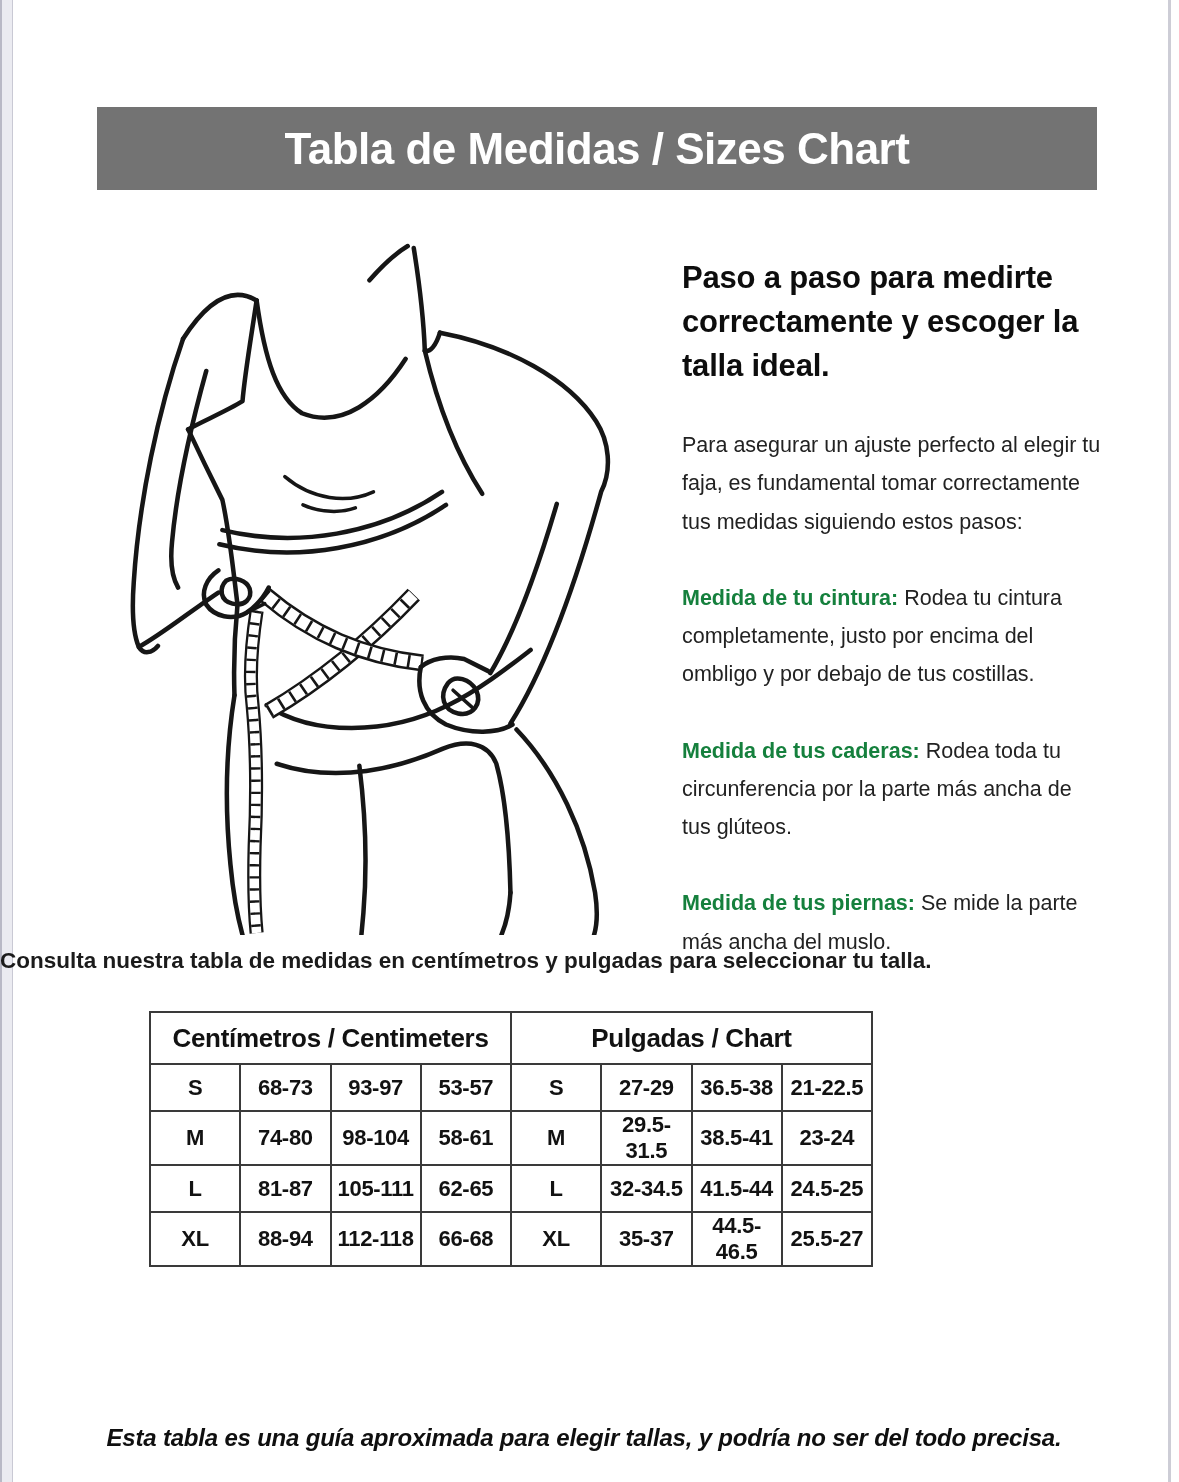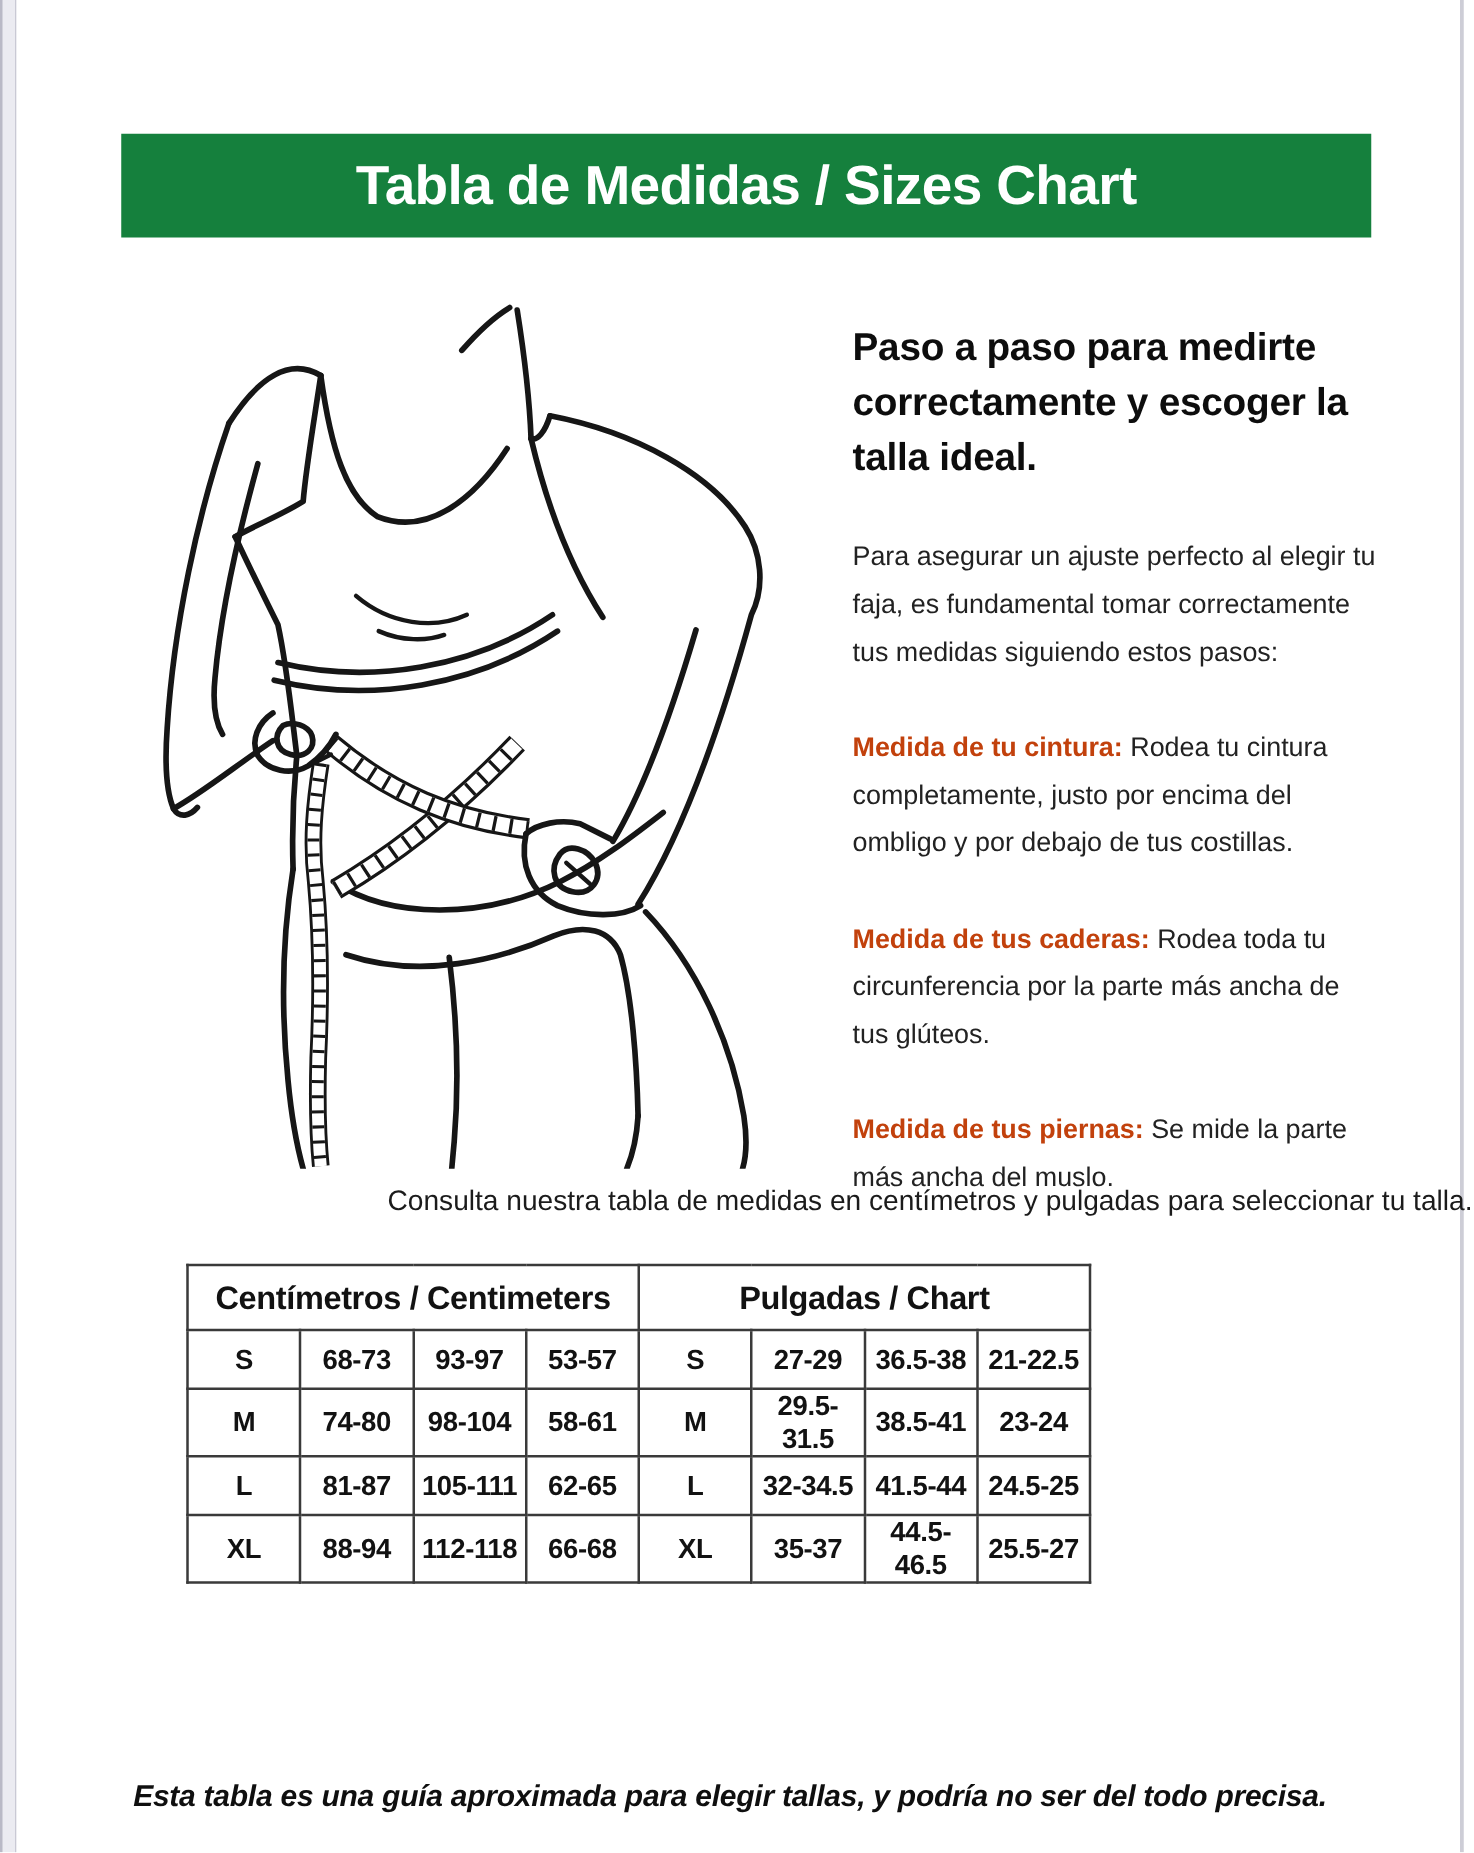--- a/index.html
+++ b/index.html
@@ -1,30 +1,30 @@
 <!DOCTYPE html>
 <html><head>
 <meta charset="utf-8">
 <style>
   html,body{margin:0;padding:0;background:#ffffff;}
   .page{position:relative;width:1179px;height:1482px;background:#ffffff;overflow:hidden;
         font-family:"Liberation Sans",sans-serif;color:#212121;}
   .edge-left{position:absolute;left:0;top:0;bottom:0;width:10px;background:#ebebf1;
              border-left:2px solid #b9b9c6;border-right:1px solid #c9c9d4;}
   .edge-right{position:absolute;left:1168px;top:0;bottom:0;width:3px;background:#cdcdd6;}
-  .title-bar{position:absolute;left:97px;top:107px;width:1000px;height:83px;background:#15803d;
+  .title-bar{position:absolute;left:97px;top:107px;width:1000px;height:83px;background:#737373;
              display:flex;align-items:center;justify-content:center;}
   .title-bar h1{margin:0;color:#ffffff;font-size:44px;font-weight:bold;letter-spacing:-0.5px;}
   .illustration{position:absolute;left:105px;top:240px;width:545px;height:695px;}
   .instructions{position:absolute;left:682px;top:256px;width:420px;}
   .instructions h2{margin:0;font-size:31px;line-height:1.42;font-weight:bold;color:#0d0d0d;letter-spacing:-0.2px;}
   .instructions p{margin:38px 0 0 0;font-size:21.5px;line-height:1.78;color:#222222;}
-  .instructions p b{color:#c2410c;}
-  .table-caption{position:absolute;left:0;right:1px;top:948px;text-align:right;
-                 font-size:22.5px;color:#1b1b1b;}
+  .instructions p b{color:#15803d;}
+  .table-caption{position:absolute;left:0;right:18px;top:948px;text-align:left;
+                 font-size:22.5px;color:#1b1b1b;font-weight:bold;}
   .size-table{position:absolute;left:149px;top:984px;width:724px;border-collapse:collapse;table-layout:fixed;margin-top:27px;}
   .size-table th,.size-table td{border:2px solid #3a3a3a;text-align:center;vertical-align:middle;
                  color:#121212;letter-spacing:-0.3px;padding:0;}
   .size-table .group-row th{height:50px;font-size:26px;font-weight:bold;}
   .size-table .head-row th{height:50px;font-size:23px;font-weight:bold;}
   .size-table td{height:45px;font-size:22px;font-weight:bold;}
   .footnote{position:absolute;left:0;right:11px;top:1424px;text-align:center;
             font-size:24px;font-weight:bold;font-style:italic;color:#0f0f0f;letter-spacing:-0.2px;}
   svg .body-line{fill:none;stroke:#161616;stroke-width:4.5;stroke-linecap:round;stroke-linejoin:round;}
   svg .thin-line{fill:none;stroke:#161616;stroke-width:3.5;stroke-linecap:round;}

